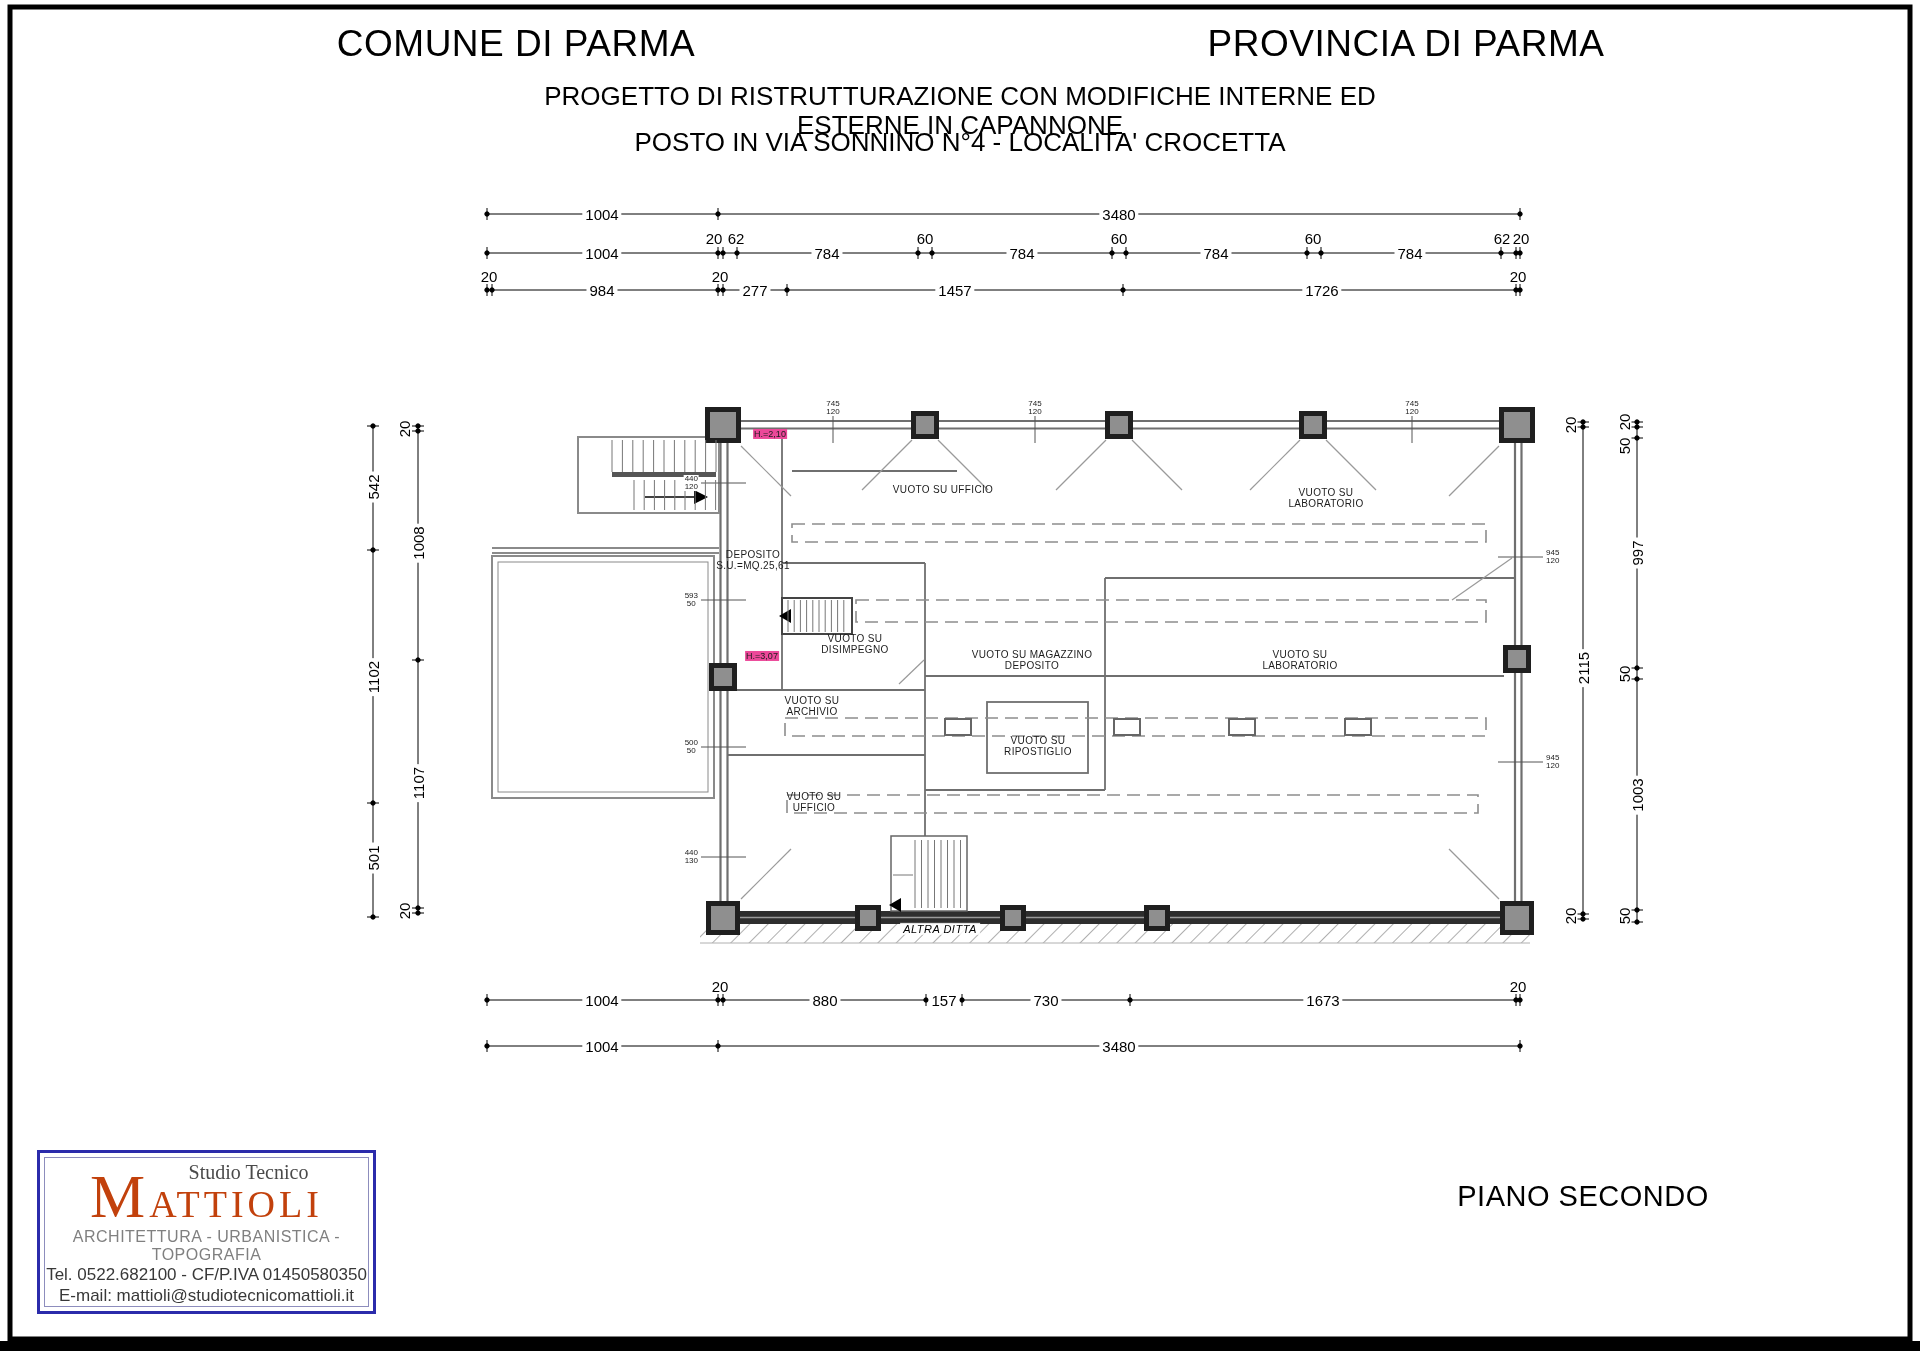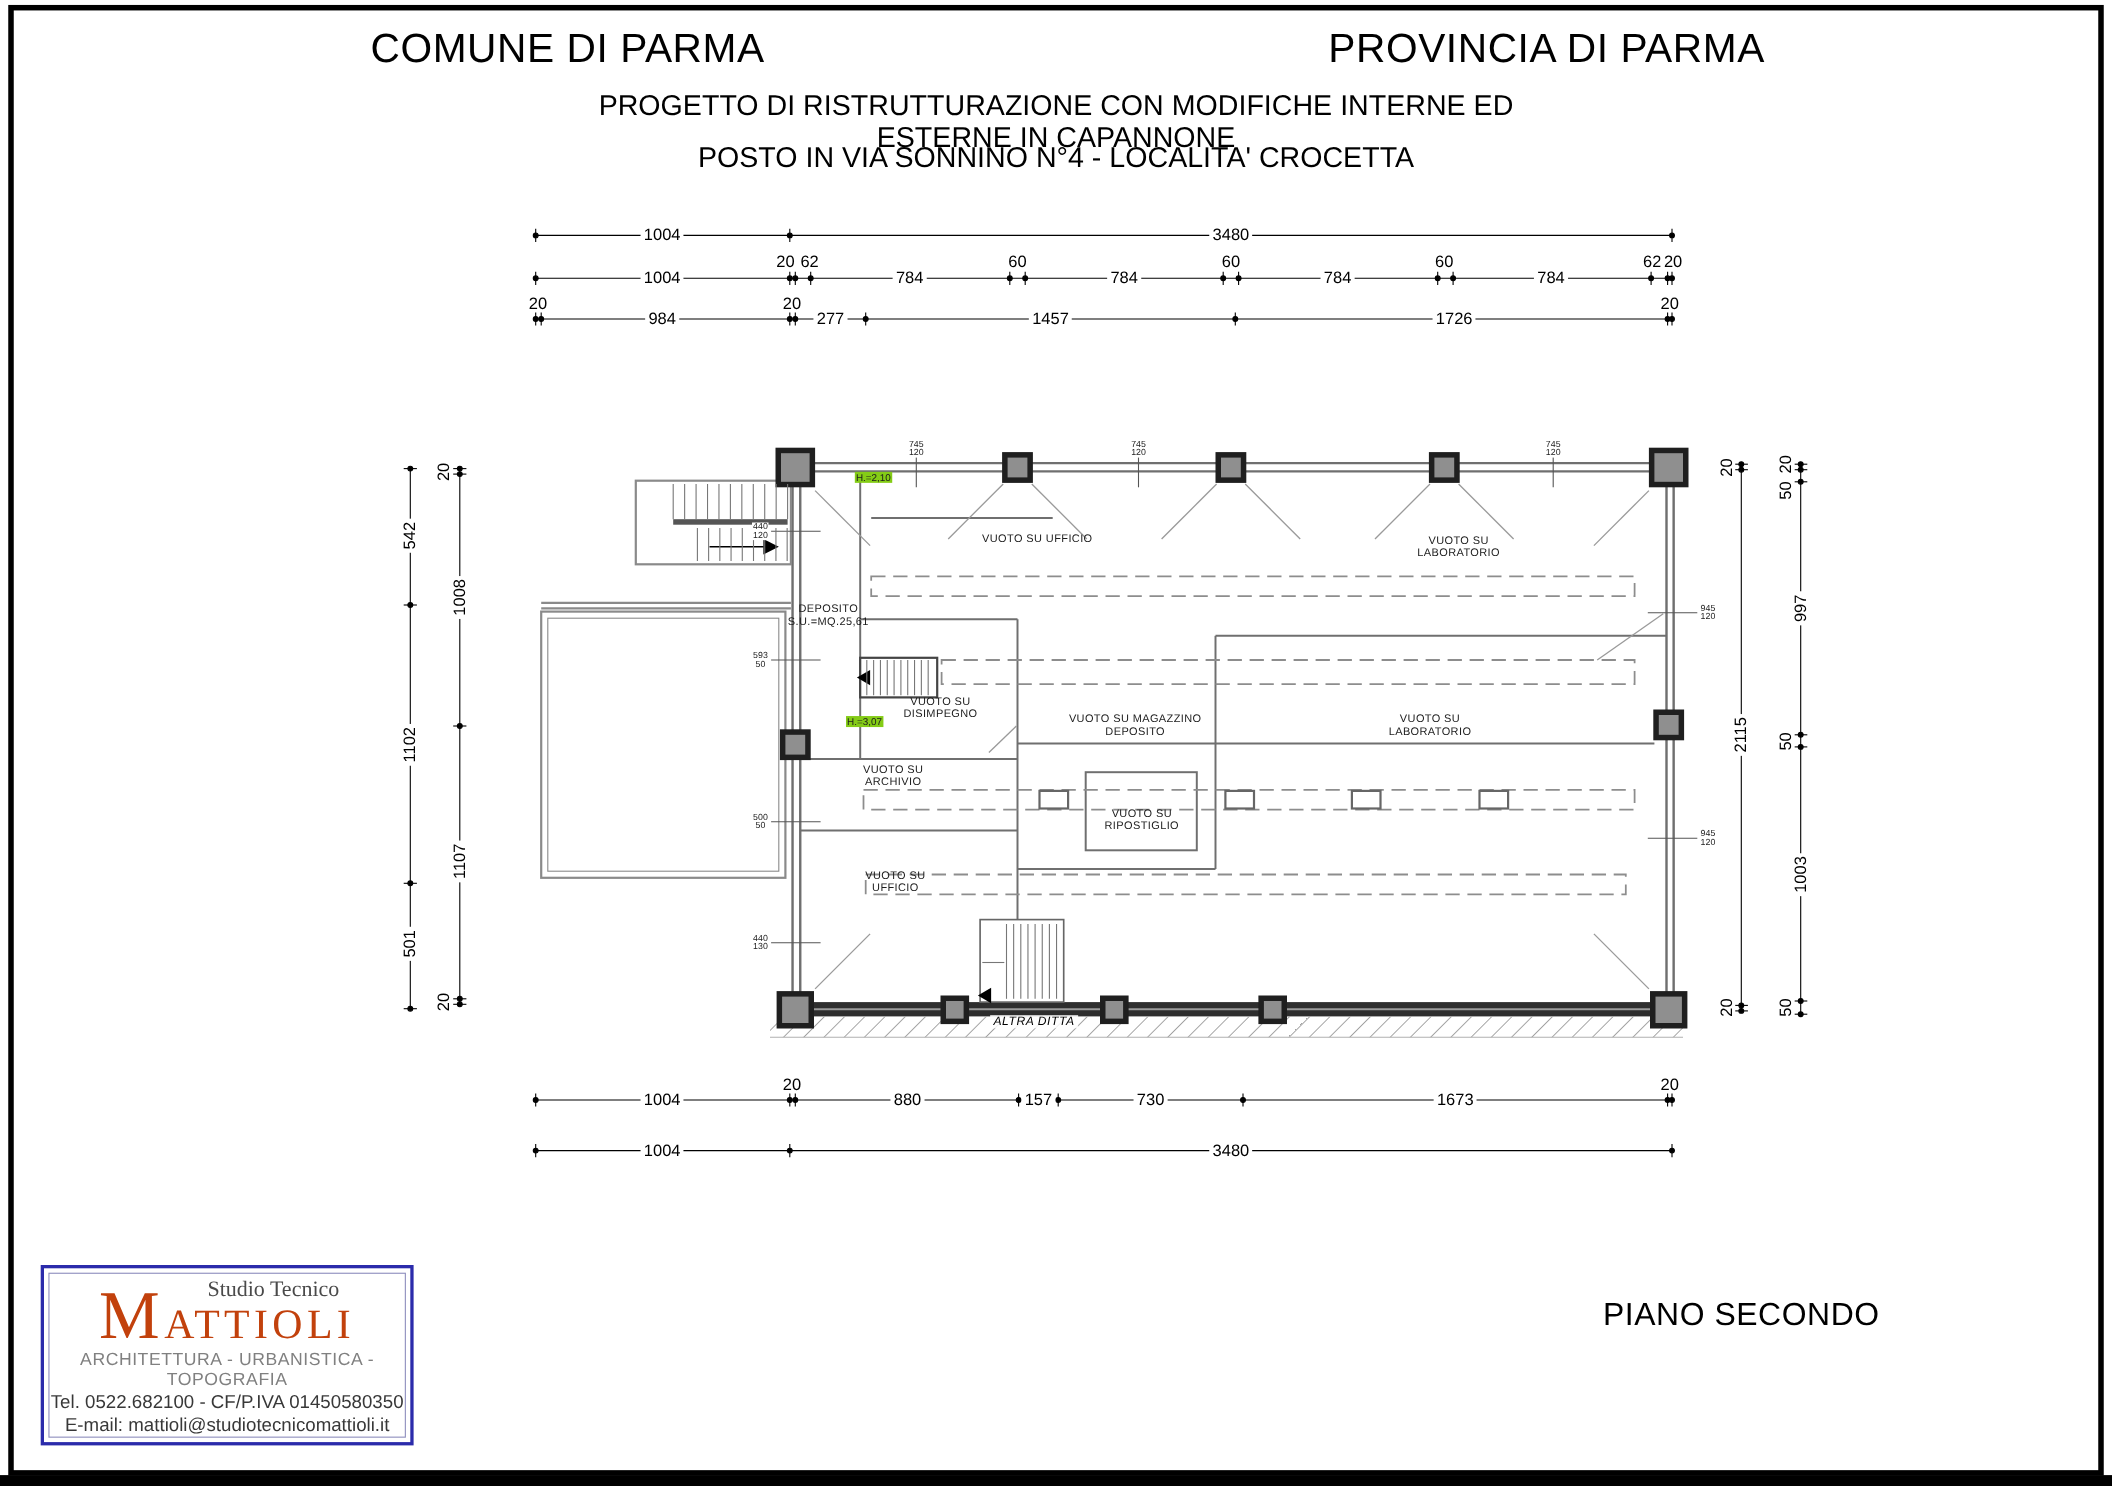--- a/index.html
+++ b/index.html
@@ -6,21 +6,21 @@
   #sheet{position:relative;width:1920px;height:1351px;background:#fff;overflow:hidden;
          font-family:"Liberation Sans",sans-serif;color:#000;}
   #lines{position:absolute;left:0;top:0;}
   .lbl{position:absolute;transform:translate(-50%,-50%);white-space:pre-line;text-align:center;
        line-height:1.12;font-family:"Liberation Sans",sans-serif;}
   .t-main{font-size:37px;letter-spacing:.5px;}
   .t-sub{font-size:26px;}
   .dim{font-size:15px;background:#fff;padding:0 3px;line-height:1;}
   .rot{transform:translate(-50%,-50%) rotate(-90deg);}
   .room{font-size:10px;color:#1c1c1c;letter-spacing:.35px;}
-  .hh{font-size:9px;color:#1c1c1c;background:#84cc16;padding:0 1px;margin-left:24px;}
+  .hh{font-size:9px;color:#1c1c1c;background:#ec4899;padding:0 1px;}
   .tiny{font-size:8px;line-height:1;background:#fff;padding:0 1px;color:#222;}
   .tiny-r{transform:translate(-100%,-50%);}
   .tiny-l{transform:translate(0,-50%);}
   .altra{font-size:11px;letter-spacing:.5px;background:rgba(255,255,255,.85);padding:0 3px;font-style:italic;}
   .piano{font-size:29px;letter-spacing:.5px;}
   
   .logo-outer{position:absolute;left:37px;top:1150px;width:339px;height:164px;
               border:3px solid #2b2bab;background:#fff;box-sizing:border-box;}
   .logo-inner{position:absolute;left:4px;top:4px;right:4px;bottom:4px;
               border:1px solid #8d8dbd;text-align:center;overflow:hidden;}

